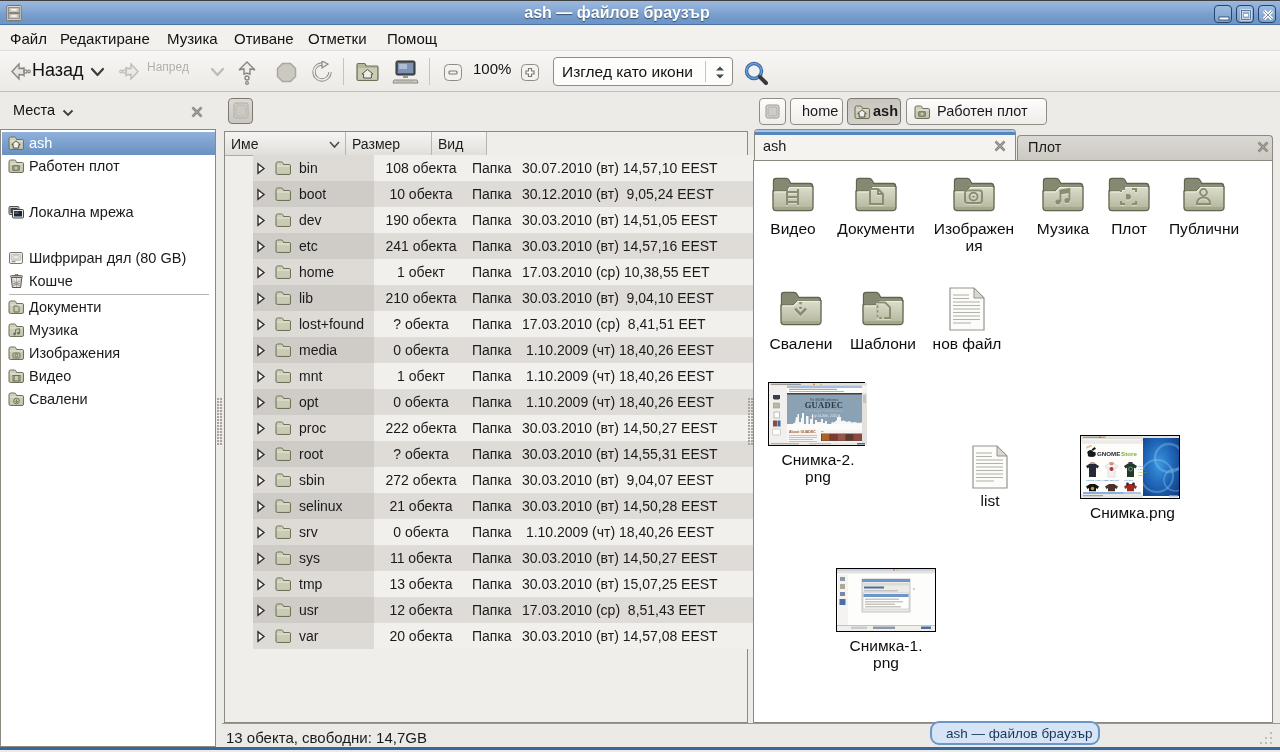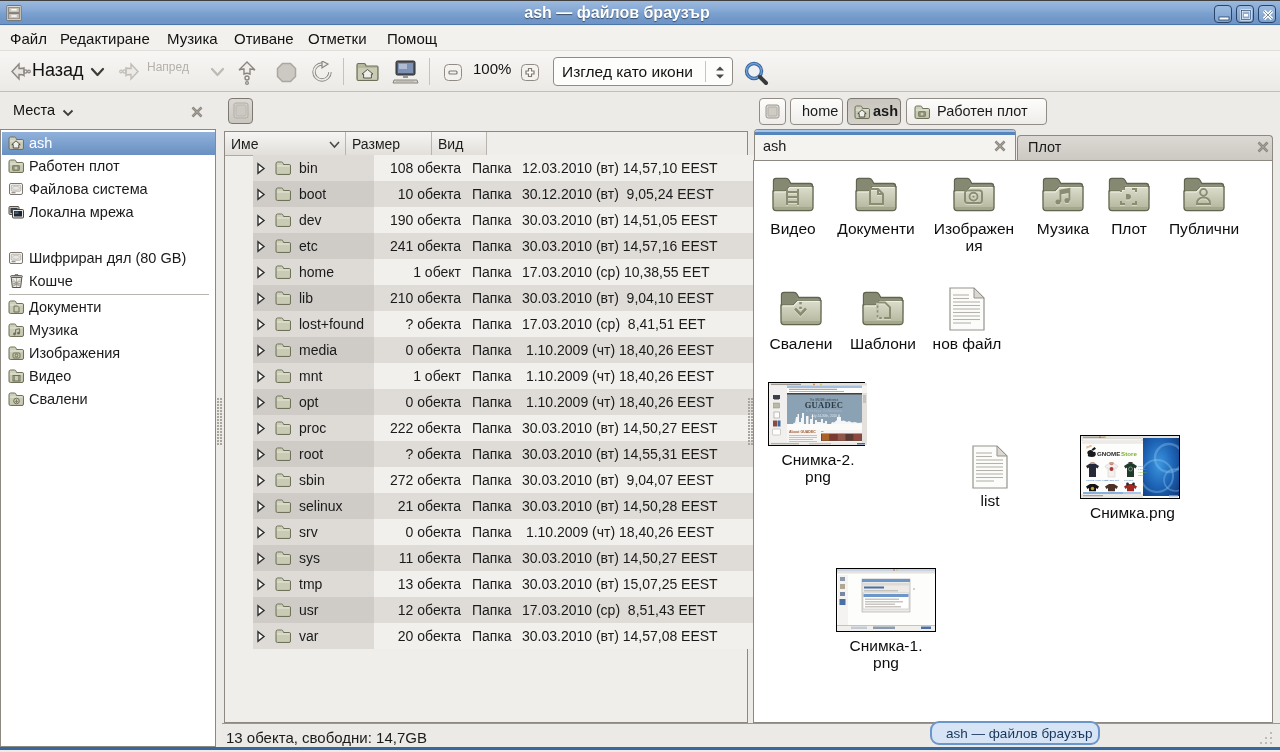--- a/index.html
+++ b/index.html
@@ -47,21 +47,21 @@
   .hcell { position:absolute; top:0; height:24px;
     background:linear-gradient(#f6f5f3,#e2dfda);
     border-right:1px solid #b9b5ae; border-bottom:1px solid #aeaaa3; }
   .hcell span { position:absolute; top:4px; left:6px; font-size:14px; color:#1c1c1c; }
   .trow { position:absolute; left:0; width:522px; height:28px;margin-left:28px; }
   .c1 { position:absolute; left:0; top:0; width:121px; height:26px; }
   .cr { position:absolute; left:121px; top:0; width:401px; height:26px; }
   .odd .c1 { background:#dedbd7; } .odd .cr { background:#f1f0ed; }
   .even .c1 { background:#cfccc7; } .even .cr { background:#dfdcd8; }
   .trow .nm { position:absolute; left:46px; top:5px; font-size:14px; }
-  .trow .sz { position:absolute; left:128px; width:80px; top:5px; text-align:right; font-size:14px; }
+  .trow .sz { position:absolute; left:128px; width:80px; top:5px; text-align:center; font-size:14px; }
   .trow .vd { position:absolute; left:219px; top:5px; font-size:14px; }
   .trow .dt { position:absolute; left:269px; top:5px; font-size:14px; white-space:pre; }
   .fold16 { position:absolute; left:22px; top:5px; width:18px; height:16px; }
   .exp2 { position:absolute; }
   .bcrumb { position:absolute; top:0; height:27px; border:1px solid #918d86; border-radius:4px;
     background:linear-gradient(#fdfdfc,#efedea); }
   #iconview { position:absolute; left:753px; top:160px; width:520px; height:563px;
     background:#fff; border:1px solid #8d8981; }
   .ilabel { position:absolute; font-size:15.5px; color:#0d0d0d; text-align:center; line-height:16.5px; }
   .thumb { position:absolute; border:1px solid #000; background:#fff; }
@@ -241,26 +241,20 @@
     <span class="lbl">ash</span>
   </div>
   <div class="srow" style="top:25px">
     <svg class="sicon" viewBox="0 0 17 17">
         <use href="#fold16"></use>
         <rect x="4.5" y="7.5" width="7" height="5" rx="0.8" fill="#8e9077" stroke="#6f7158" stroke-width="0.7"></rect>
         <circle cx="8" cy="10" r="1.5" fill="#c9cbb4"></circle>
       </svg>
     <span class="lbl">Работен плот</span>
   </div>
-  <div class="srow" style="top:48px">
-    <svg class="sicon" viewBox="0 0 17 17">
-        <use href="#drive16"></use>
-      </svg>
-    <span class="lbl">Файлова система</span>
-  </div>
   <div class="srow" style="top:71px">
     <svg class="sicon" viewBox="0 0 17 17">
       <rect x="1" y="2.5" width="10" height="8" rx="1" fill="#c9c6c0" stroke="#55524c"></rect>
       <rect x="2.5" y="4" width="7" height="5" fill="#3a3f48"></rect>
       <rect x="4.5" y="5.5" width="11" height="8.5" rx="1" fill="#e6e4e0" stroke="#45423d"></rect>
       <rect x="6" y="7" width="8" height="5.5" fill="#1c2733"></rect>
       <rect x="6.5" y="7.5" width="4" height="2.5" fill="#3e5a78"></rect>
     </svg>
     <span class="lbl">Локална мрежа</span>
   </div>
@@ -347,21 +341,21 @@
         <div class="cr"></div>
         <svg class="exp2" style="left:3px;top:7px" width="10" height="13" viewBox="0 0 10 13">
           <path d="M2 1.8 L8 6.5 L2 11.2 Z" fill="#fdfdfc" stroke="#2e2e2e" stroke-width="1.4"></path>
         </svg>
         <svg class="fold16" viewBox="0 0 18 16">
           <use href="#fold16"></use>
         </svg>
         <span class="nm">bin</span>
         <span class="sz">108 обекта</span>
         <span class="vd">Папка</span>
-        <span class="dt">12.03.2010 (вт) 14,57,10 EEST</span>
+        <span class="dt">30.07.2010 (вт) 14,57,10 EEST</span>
       </div>
       <div class="trow even" style="top:49px">
         <div class="c1"></div>
         <div class="cr"></div>
         <svg class="exp2" style="left:3px;top:7px" width="10" height="13" viewBox="0 0 10 13">
           <path d="M2 1.8 L8 6.5 L2 11.2 Z" fill="#fdfdfc" stroke="#2e2e2e" stroke-width="1.4"></path>
         </svg>
         <svg class="fold16" viewBox="0 0 18 16">
           <use href="#fold16"></use>
         </svg>

